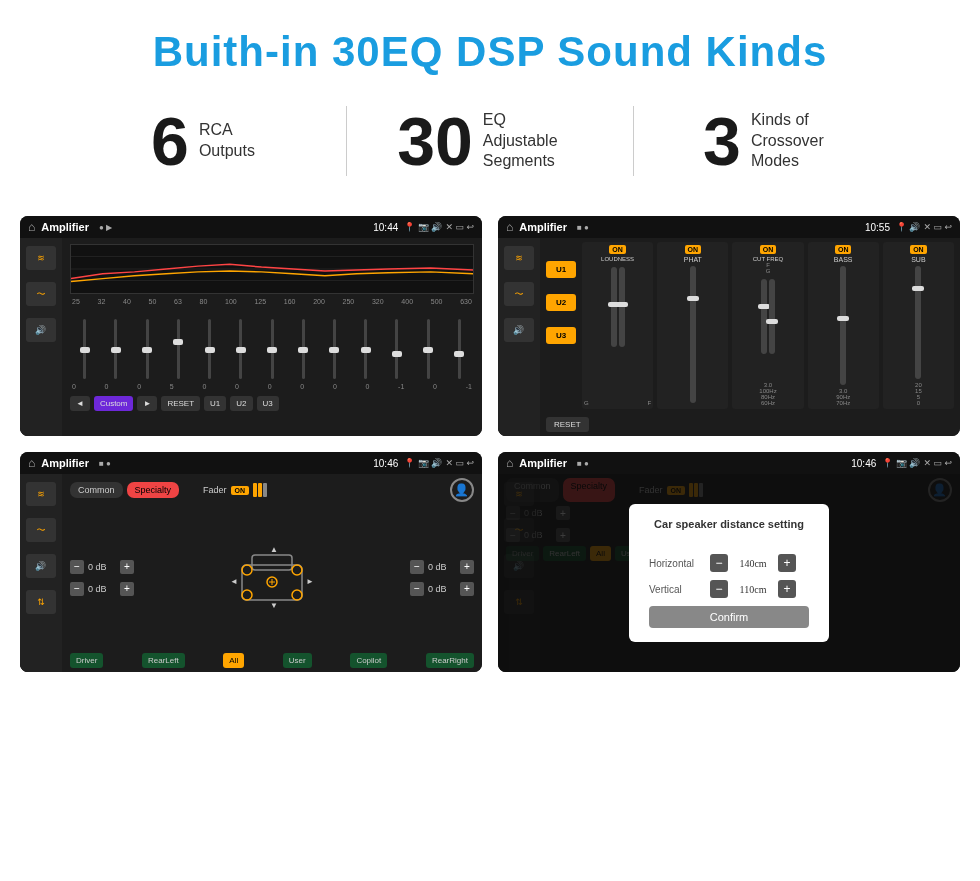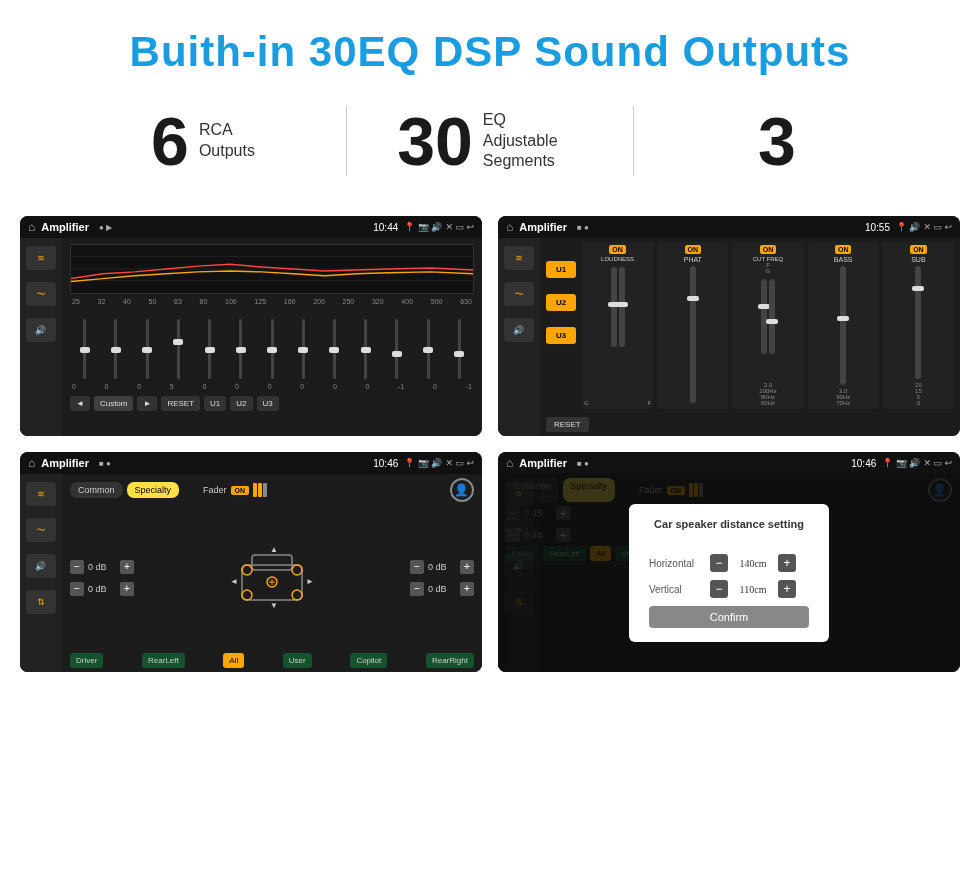--- a/index.html
+++ b/index.html
@@ -202,21 +202,21 @@
       align-items: center;
     }
     .eq-btn {
       background: #333;
       color: #ddd;
       font-size: 8px;
       padding: 3px 6px;
       border-radius: 3px;
     }
     .eq-btn.active-btn {
-      background: #404040;
+      background: #6d28d9;
     }
 
     
     .screen2-inner {
       display: flex;
       height: calc(100% - 22px);
       background: #1c1c1c;
     }
     .u-buttons {
       display: flex;
@@ -298,21 +298,21 @@
       background: #1c1c1c;
     }
     .mixer-tab {
       background: #333;
       color: #ccc;
       font-size: 9px;
       padding: 3px 8px;
       border-radius: 7px;
     }
     .mixer-tab.active {
-      background: #fde047;
+      background: #ef4444;
       color: #000;
     }
     .fader-label {
       color: #ccc;
       font-size: 9px;
     }
     .on-toggle {
       background: #ffa500;
       color: #000;
       font-size: 7px;
@@ -461,41 +461,45 @@
       display: flex;
       justify-content: center;
       align-items: center;
       flex: 1;
       position: relative;
     }
   </style>
 </head>
 <body>
 
-<h1 class="page-title">Buith-in 30EQ DSP Sound Outputs</h1>
+<h1 class="page-title">Buith-in 30EQ DSP Sound Kinds</h1>
 
 <div class="stats-row">
   <div class="stat-item">
     <span class="stat-number">6</span>
     <span class="stat-text">
       <span>RCA</span><br>
       <span>Outputs</span>
     </span>
   </div>
   <div class="stat-divider"></div>
   <div class="stat-item">
     <span class="stat-number">30</span>
     <span class="stat-text">
       <span>EQ Adjustable</span><br>
       <span>Segments</span>
     </span>
   </div>
   <div class="stat-divider"></div>
   <div class="stat-item">
     <span class="stat-number">3</span>
+    <span class="stat-text">
+      <span>Kinds of</span><br>
+      <span>Crossover Modes</span>
+    </span>
   </div>
 </div>
 
 <div class="screenshots-grid">
 
   <div class="screen-container">
     <div class="status-bar">
       <span class="home-icon">⌂</span>
       <span class="app-name">Amplifier</span>
       <span class="dots">● ▶</span>

